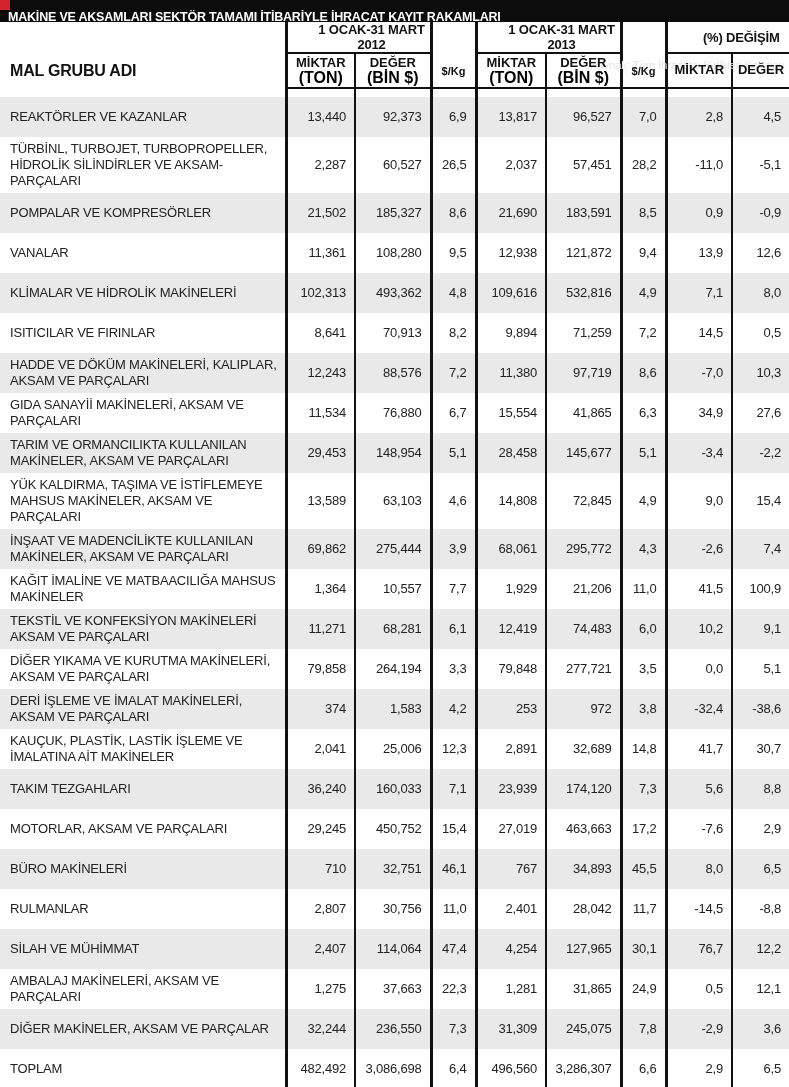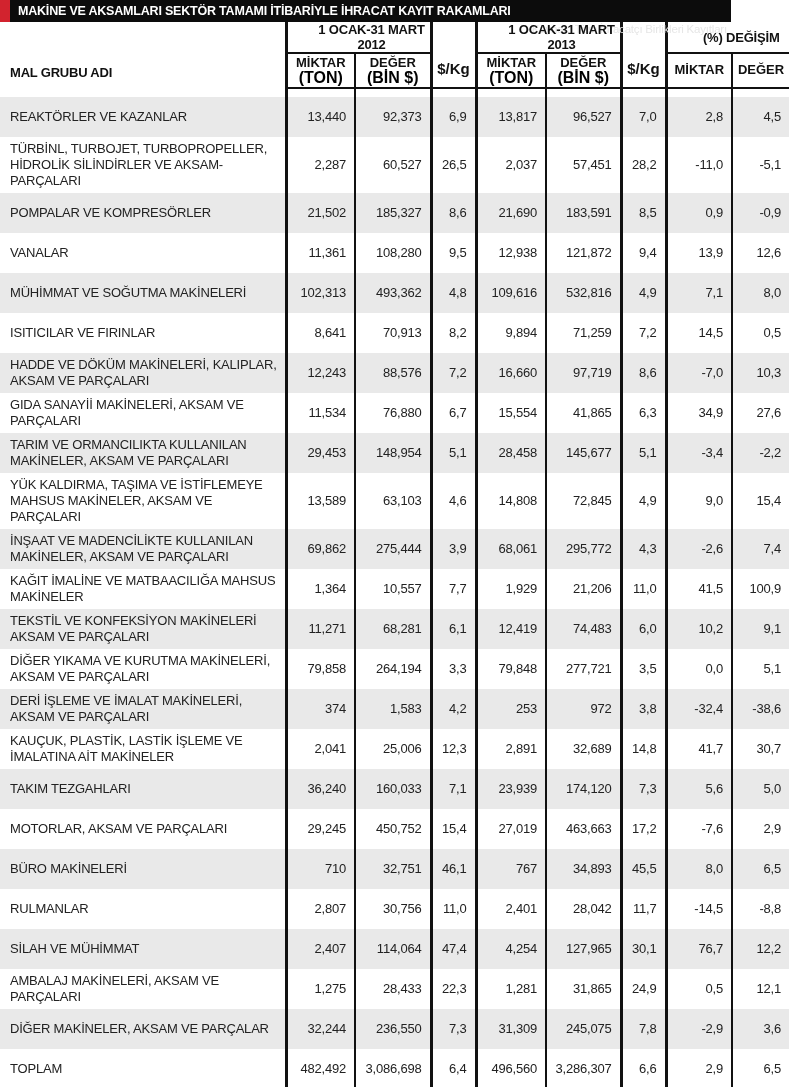--- a/index.html
+++ b/index.html
@@ -3,21 +3,21 @@
 <meta charset="utf-8">
 <style>
   html,body{margin:0;padding:0;}
   body{
     width:789px;height:1087px;background:#fff;overflow:hidden;
     font-family:"Liberation Sans","DejaVu Sans",sans-serif;
     -webkit-font-smoothing:antialiased;
   }
   
   .titlebar{
-    display:flex;align-items:center;height:22px;background:#0c0c0c;width:731px;
+    display:flex;height:22px;background:#0c0c0c;width:789px;flex-direction:column;
   }
   .red-accent{width:10px;align-self:stretch;background:#d2232e;flex:0 0 10px;}
   .title-text{
     color:#fff;font-weight:bold;font-size:12.5px;letter-spacing:-0.2px;
     padding-left:8px;white-space:nowrap;
   }
   .source-text{
     color:#e6e6e6;font-size:11.5px;letter-spacing:-0.2px;margin-left:auto;
     padding-right:4px;white-space:nowrap;margin-top:35px;
   }
@@ -31,22 +31,22 @@
   .c4{border-left:3px solid #111;}
   .c5{border-left:2px solid #111;}
   .c6{border-left:3px solid #111;}
   .c7{border-left:3px solid #111;}
   .c8{border-left:2px solid #111;}
   
   thead th{background:#fff;color:#111;font-weight:bold;padding:0;}
   tr.h1 th{height:30px;}
   tr.h2 th{height:35px;}
   th.group-h{font-size:13px;letter-spacing:-0.2px;text-align:center;vertical-align:middle;border-bottom:2px solid #111;padding-left:26px;}
-  th.name-h{font-size:13px;text-align:left;vertical-align:bottom;padding:0 0 8px 10px;letter-spacing:-0.2px;margin-left:48px;}
-  th.kg-h{font-size:15px;text-align:center;vertical-align:bottom;padding-bottom:10px;border-bottom:2px solid #111;}
+  th.name-h{font-size:16px;text-align:left;vertical-align:bottom;padding:0 0 8px 10px;letter-spacing:-0.2px;margin-left:48px;}
+  th.kg-h{font-size:11px;text-align:center;vertical-align:bottom;padding-bottom:10px;border-bottom:2px solid #111;}
   th.sub-h{font-size:13px;text-align:center;vertical-align:middle;line-height:15px;border-bottom:2px solid #111;}
   th.sub-simple{font-size:13px;text-align:center;vertical-align:bottom;padding-bottom:10px;border-bottom:2px solid #111;}
   .unit{color:#000000;font-size:16px;font-weight:bold;}
   
   tr.spacer td{height:9px;background:#fff;padding:0;}
   
   tbody td{
     height:40px;vertical-align:middle;color:#222;font-size:13px;line-height:16px;
     padding:4px 8px 4px 0;text-align:right;letter-spacing:-0.2px;white-space:nowrap;
   }
@@ -143,21 +143,21 @@
         <td class="c1">11,361</td>
         <td class="c2">108,280</td>
         <td class="c3">9,5</td>
         <td class="c4">12,938</td>
         <td class="c5">121,872</td>
         <td class="c6">9,4</td>
         <td class="c7">13,9</td>
         <td class="c8">12,6</td>
       </tr>
       <tr>
-        <td class="c0">MÜHİMMAT VE SOĞUTMA MAKİNELERİ</td>
+        <td class="c0">KLİMALAR VE HİDROLİK MAKİNELERİ</td>
         <td class="c1">102,313</td>
         <td class="c2">493,362</td>
         <td class="c3">4,8</td>
         <td class="c4">109,616</td>
         <td class="c5">532,816</td>
         <td class="c6">4,9</td>
         <td class="c7">7,1</td>
         <td class="c8">8,0</td>
       </tr>
       <tr>
@@ -169,21 +169,21 @@
         <td class="c5">71,259</td>
         <td class="c6">7,2</td>
         <td class="c7">14,5</td>
         <td class="c8">0,5</td>
       </tr>
       <tr>
         <td class="c0">HADDE VE DÖKÜM MAKİNELERİ, KALIPLAR, AKSAM VE PARÇALARI</td>
         <td class="c1">12,243</td>
         <td class="c2">88,576</td>
         <td class="c3">7,2</td>
-        <td class="c4">16,660</td>
+        <td class="c4">11,380</td>
         <td class="c5">97,719</td>
         <td class="c6">8,6</td>
         <td class="c7">-7,0</td>
         <td class="c8">10,3</td>
       </tr>
       <tr>
         <td class="c0">GIDA SANAYİİ MAKİNELERİ, AKSAM VE PARÇALARI</td>
         <td class="c1">11,534</td>
         <td class="c2">76,880</td>
         <td class="c3">6,7</td>
@@ -283,21 +283,21 @@
       </tr>
       <tr>
         <td class="c0">TAKIM TEZGAHLARI</td>
         <td class="c1">36,240</td>
         <td class="c2">160,033</td>
         <td class="c3">7,1</td>
         <td class="c4">23,939</td>
         <td class="c5">174,120</td>
         <td class="c6">7,3</td>
         <td class="c7">5,6</td>
-        <td class="c8">5,0</td>
+        <td class="c8">8,8</td>
       </tr>
       <tr>
         <td class="c0">MOTORLAR, AKSAM VE PARÇALARI</td>
         <td class="c1">29,245</td>
         <td class="c2">450,752</td>
         <td class="c3">15,4</td>
         <td class="c4">27,019</td>
         <td class="c5">463,663</td>
         <td class="c6">17,2</td>
         <td class="c7">-7,6</td>
@@ -332,21 +332,21 @@
         <td class="c3">47,4</td>
         <td class="c4">4,254</td>
         <td class="c5">127,965</td>
         <td class="c6">30,1</td>
         <td class="c7">76,7</td>
         <td class="c8">12,2</td>
       </tr>
       <tr>
         <td class="c0">AMBALAJ MAKİNELERİ, AKSAM VE PARÇALARI</td>
         <td class="c1">1,275</td>
-        <td class="c2">28,433</td>
+        <td class="c2">37,663</td>
         <td class="c3">22,3</td>
         <td class="c4">1,281</td>
         <td class="c5">31,865</td>
         <td class="c6">24,9</td>
         <td class="c7">0,5</td>
         <td class="c8">12,1</td>
       </tr>
       <tr>
         <td class="c0">DİĞER MAKİNELER, AKSAM VE PARÇALAR</td>
         <td class="c1">32,244</td>

